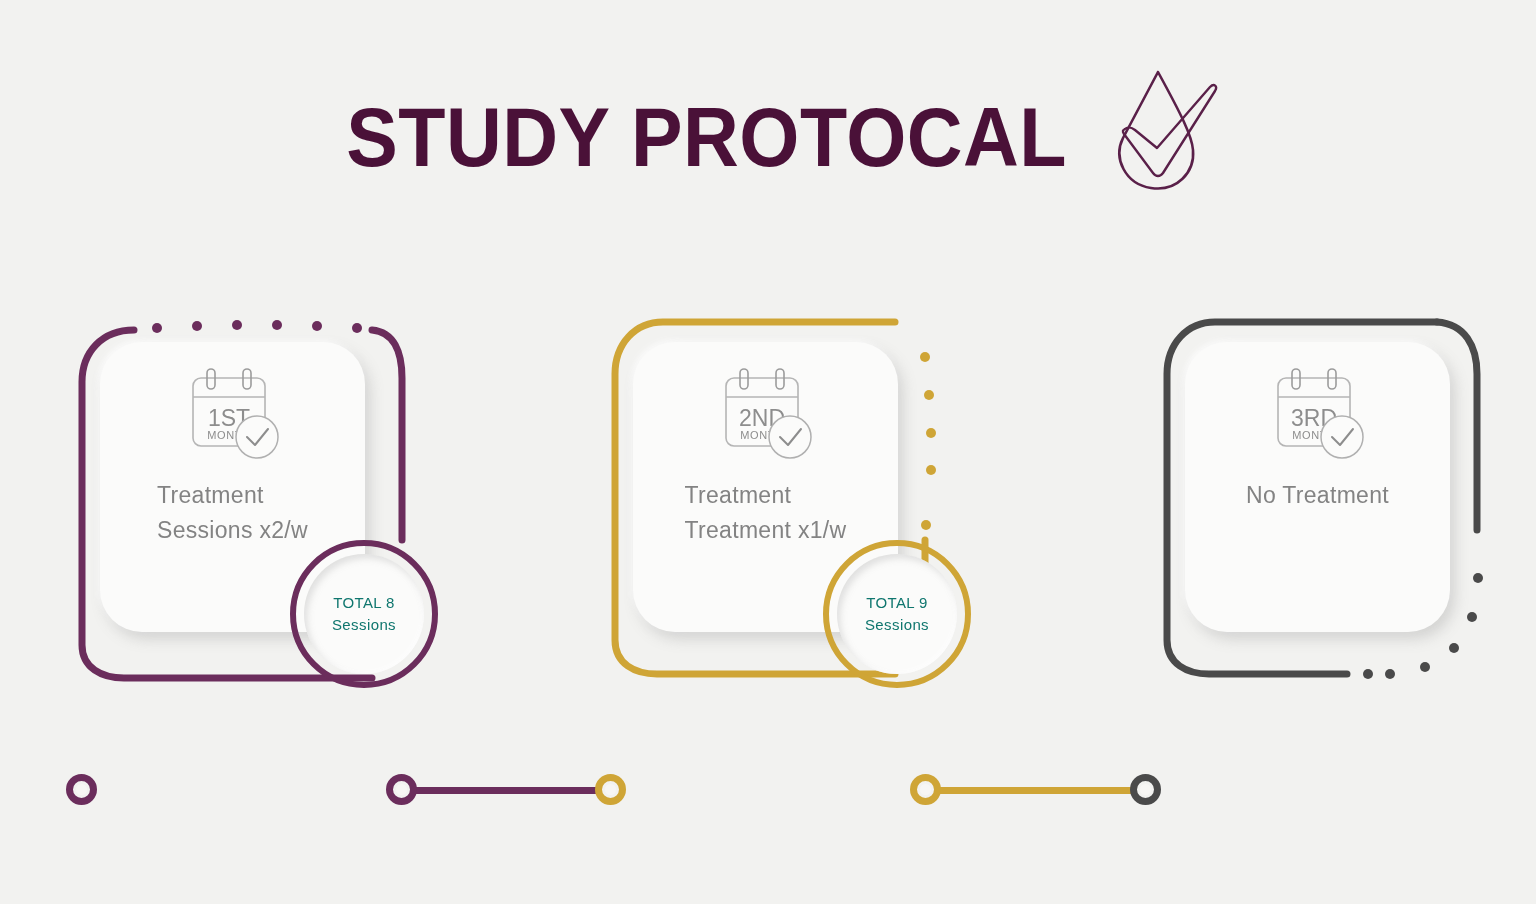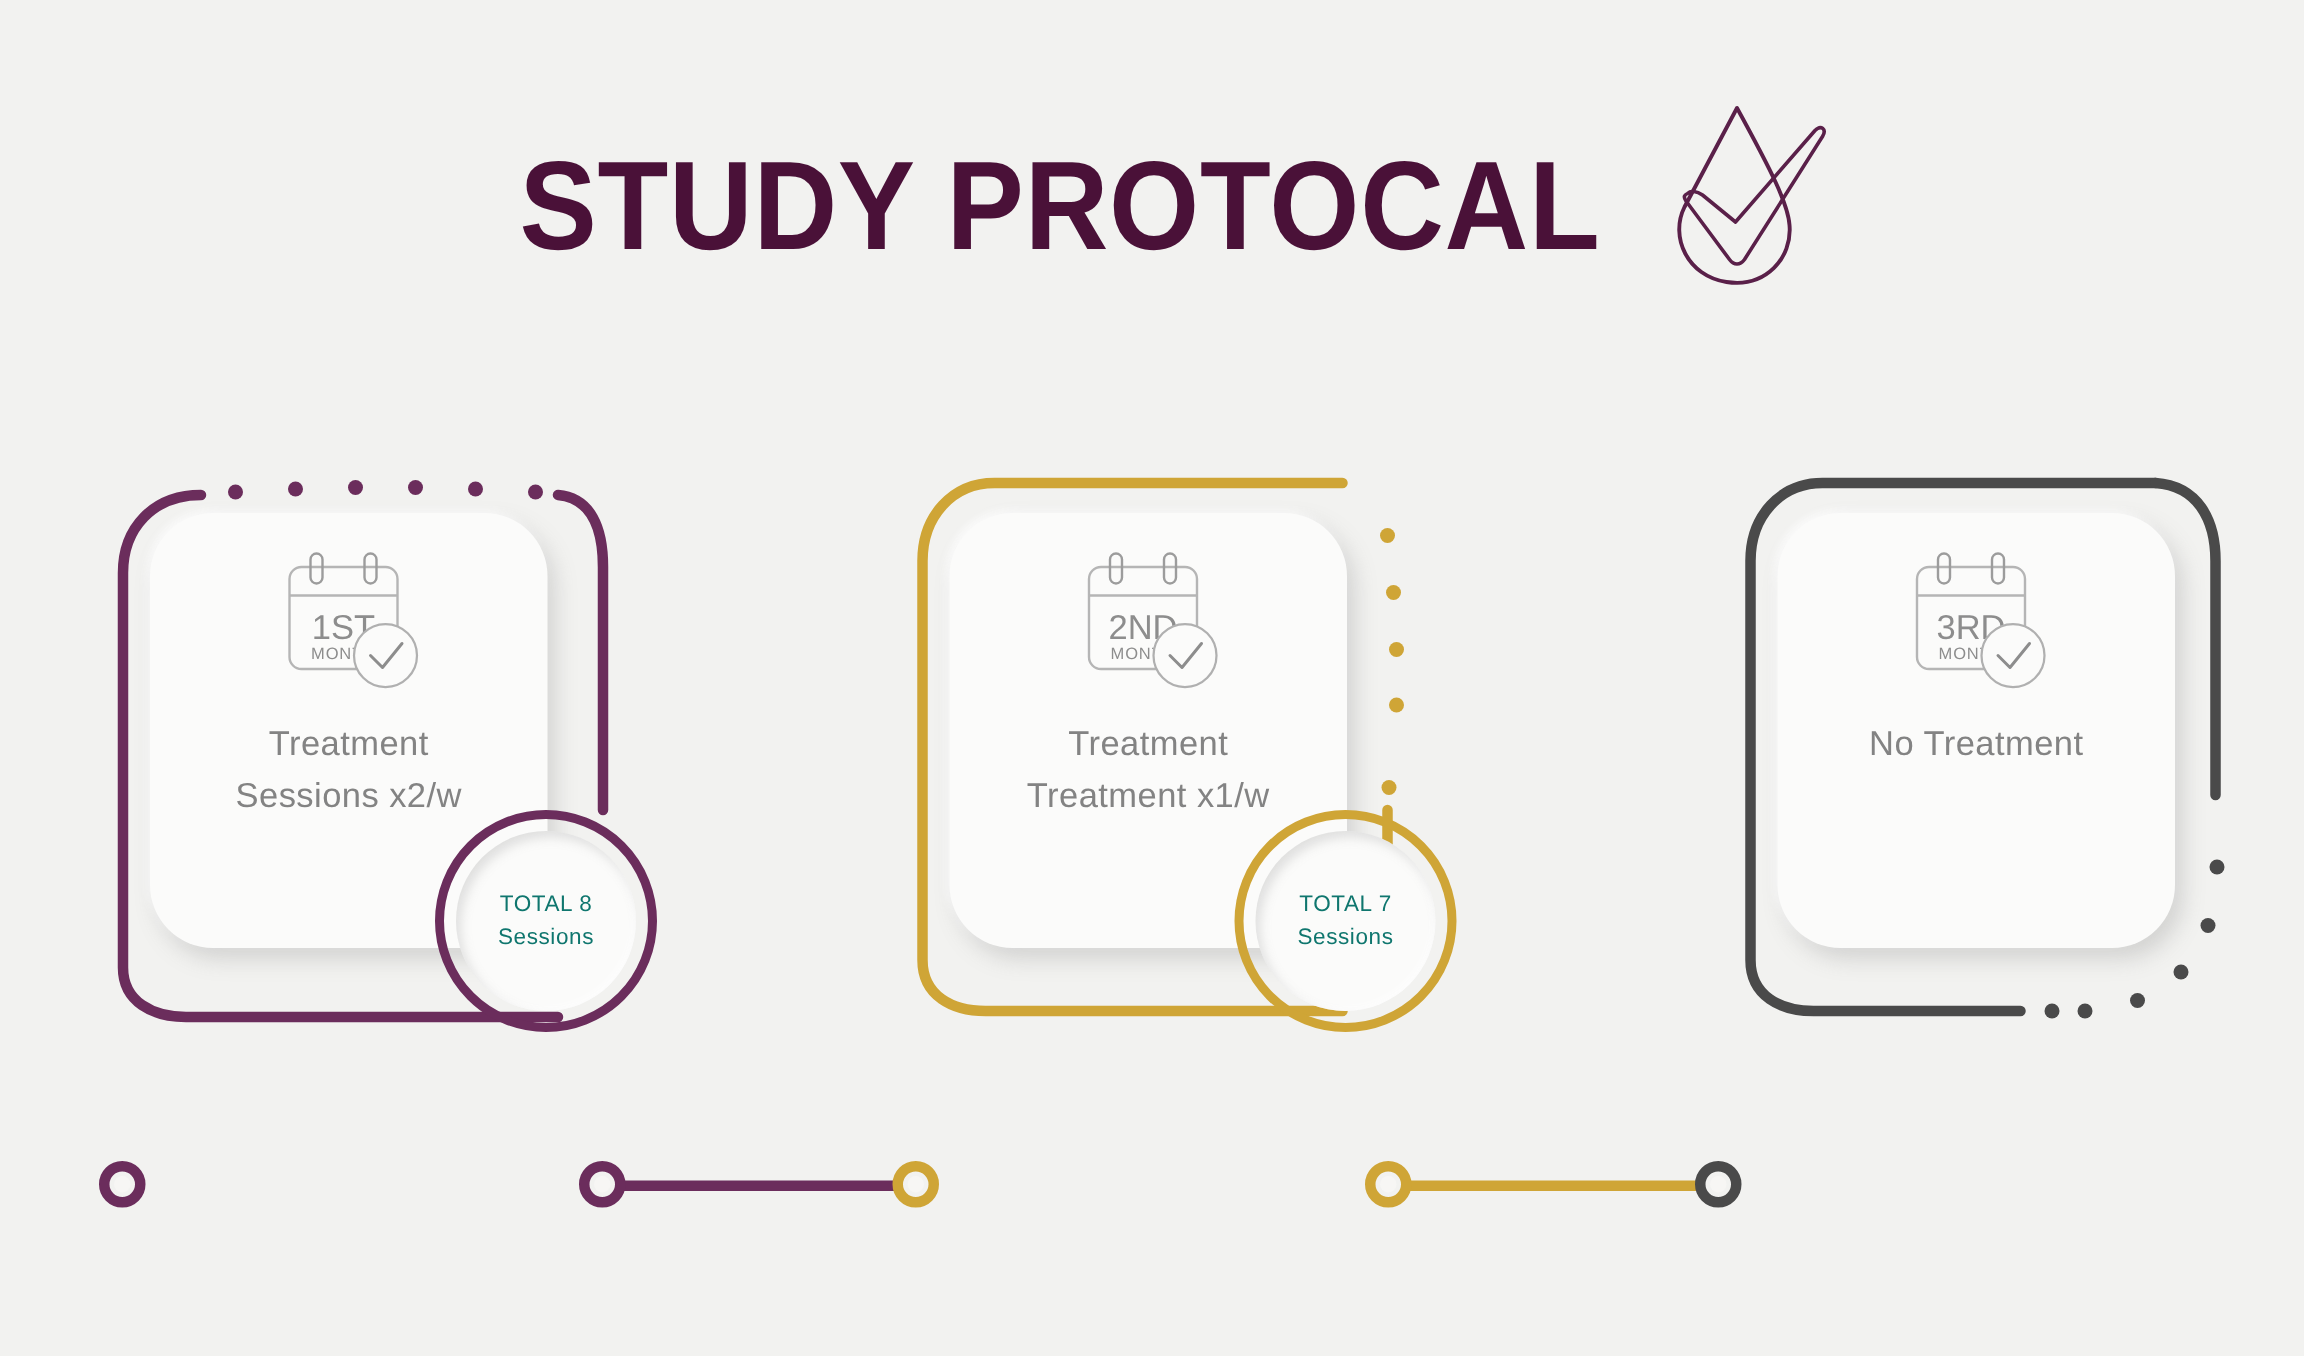--- a/index.html
+++ b/index.html
@@ -73,21 +73,21 @@
     flex-direction:column;
     align-items:center;
     padding-top:22px;
   }
 
   .cal-wrap { width:105px; height:100px; position:relative; }
   .cal-svg { width:105px; height:100px; display:block; }
 
   .card-label {
     margin-top:14px;
-    text-align:center;
+    text-align:left;
     color:#838383;
     font-size:23px;
     font-weight:300;
     line-height:1.5;
     letter-spacing:0.3px;
   }
 
   
   .node {
     position:absolute;
@@ -242,21 +242,21 @@
       </div>
       <div class="card-label">
         <div>Treatment</div>
         <div>Treatment x1/w</div>
       </div>
     </div>
 
     <div class="badge gold" style="left:228px; top:240px;">
       <div class="ring"></div>
       <div class="inner">
-        <span>TOTAL 7</span>
+        <span>TOTAL 9</span>
         <span>Sessions</span>
       </div>
     </div>
   </div>
 
   <div class="stage" id="stage-3">
     <svg class="outline-svg" viewBox="0 0 360 420">
 
       <path d="M290 22 L68 22 C40 22 20 44 20 74 L20 340 C20 364 40 374 62 374 L200 374" fill="none" stroke="#4A4A4A" stroke-width="7" stroke-linecap="round"></path>
       <path d="M290 22 C318 24 330 46 330 74 L330 230" fill="none" stroke="#4A4A4A" stroke-width="7" stroke-linecap="round"></path>

